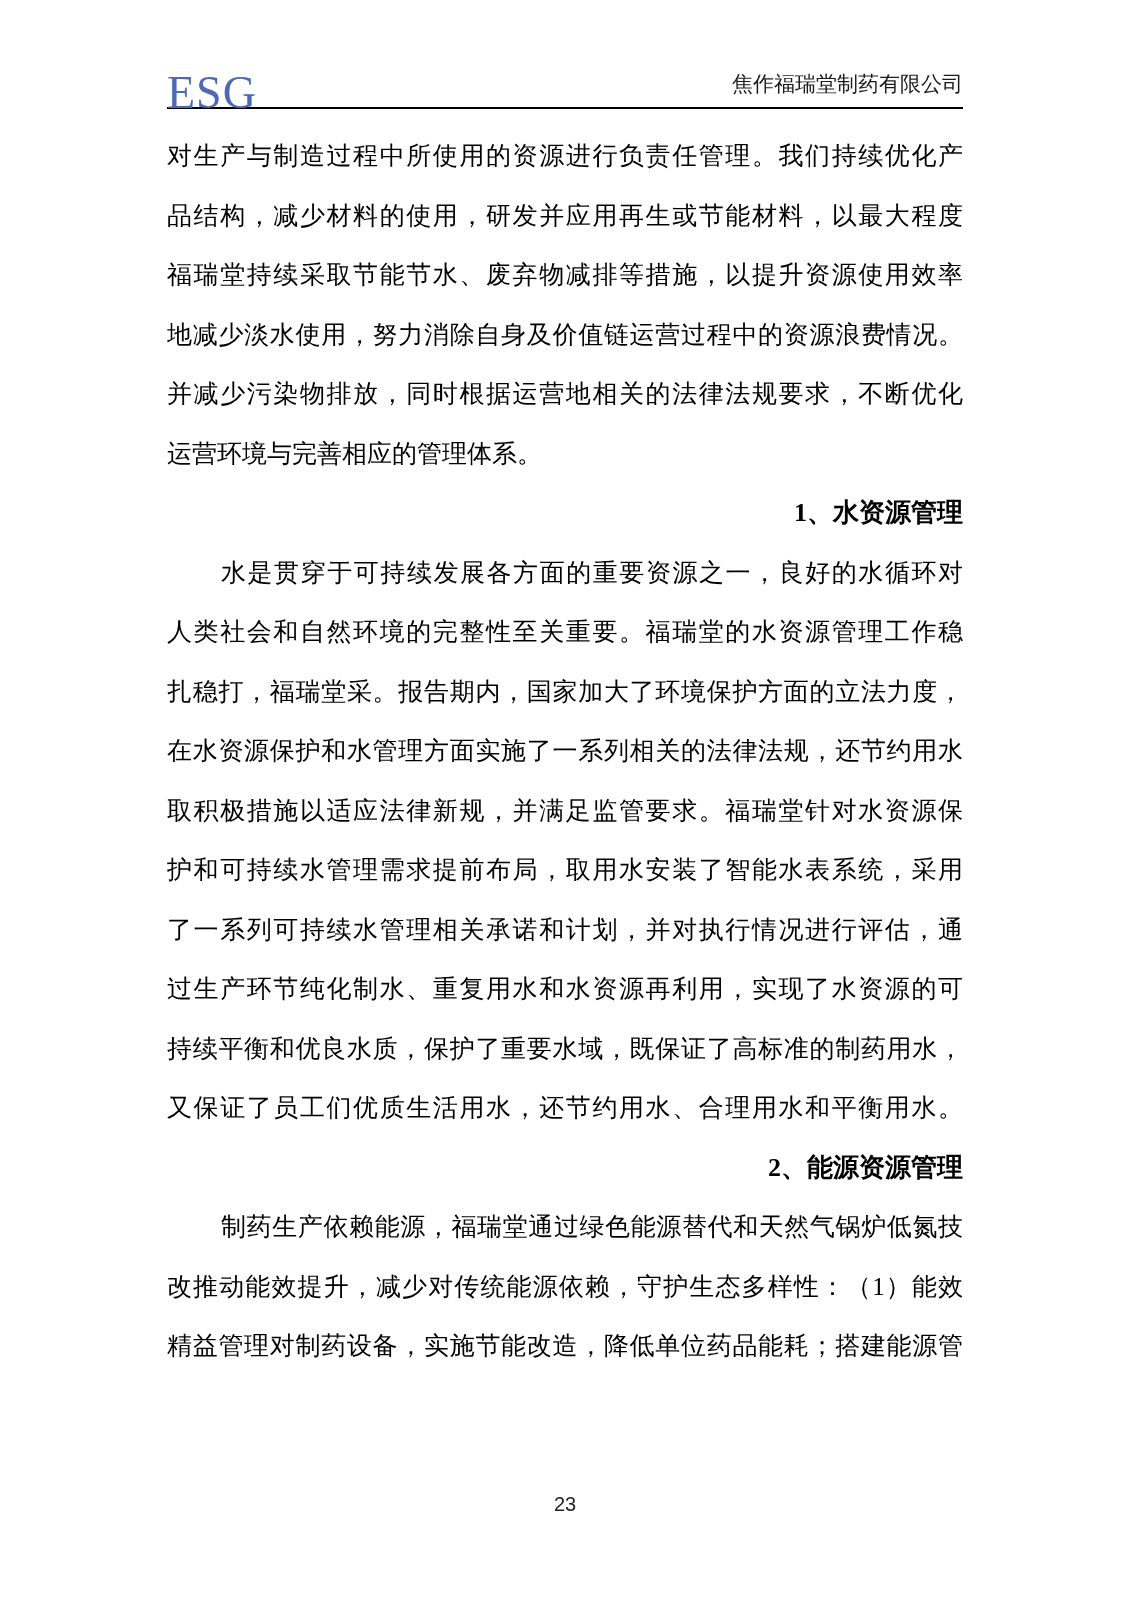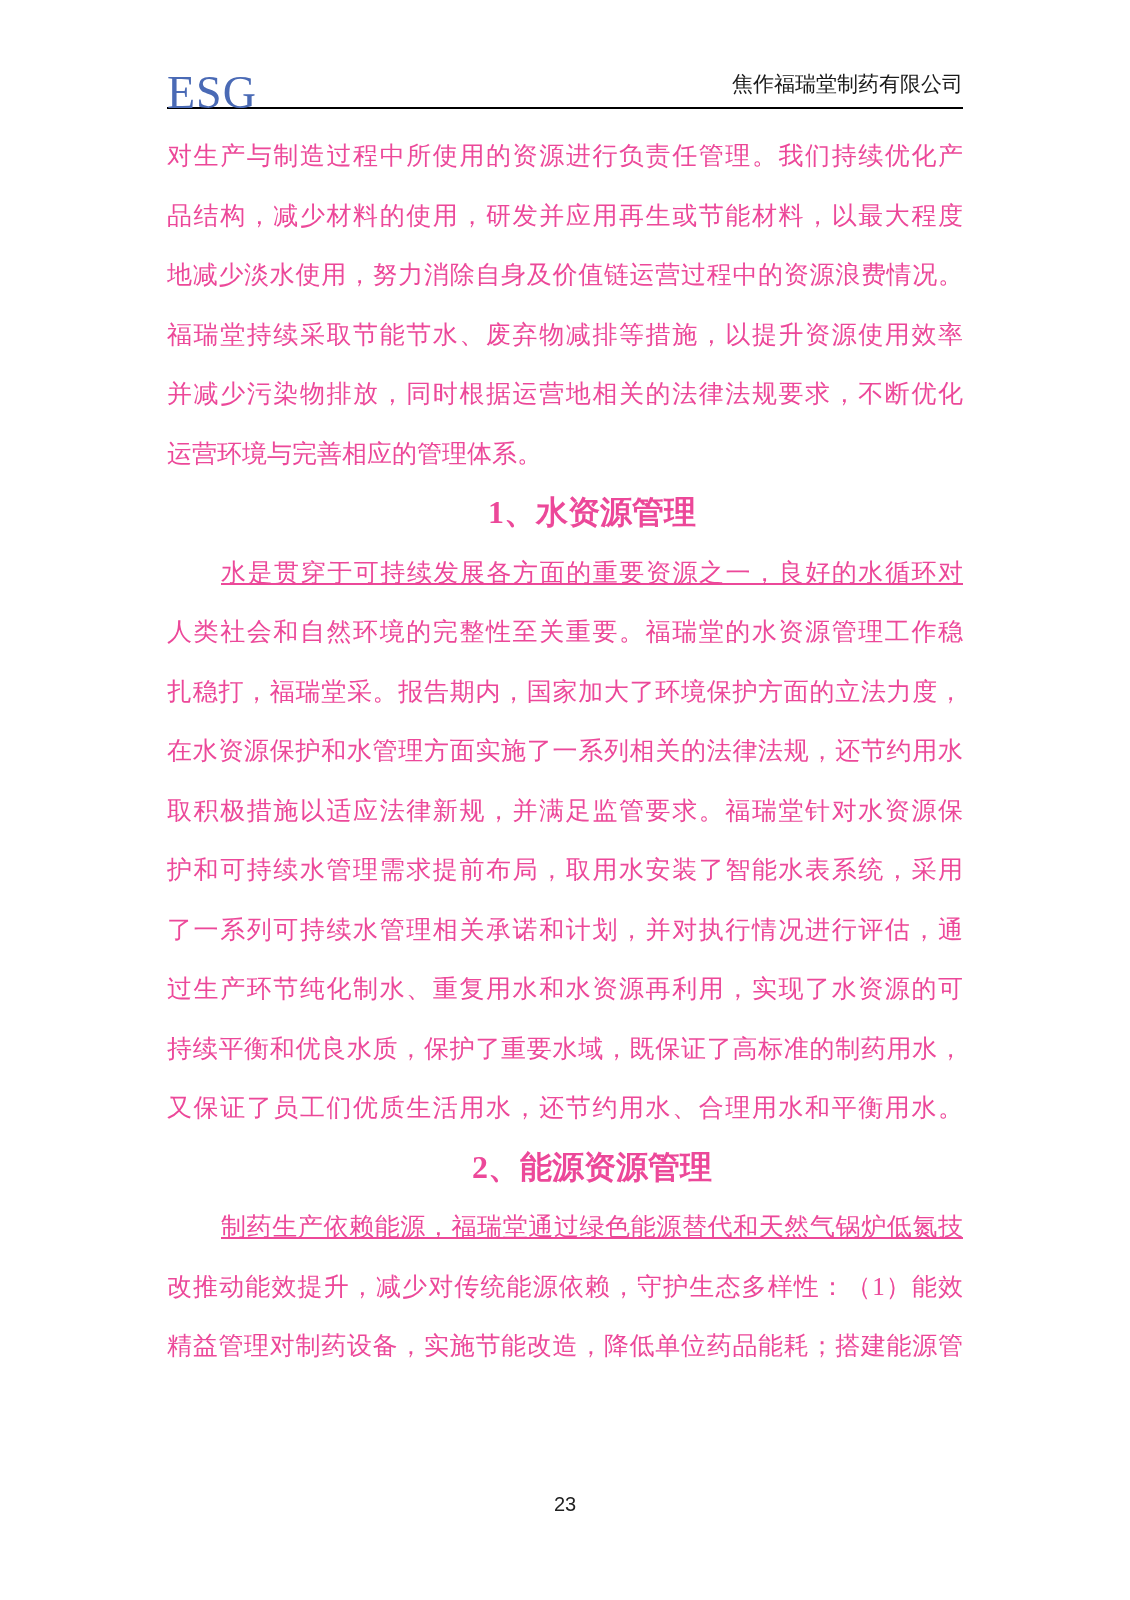--- a/index.html
+++ b/index.html
@@ -36,40 +36,40 @@
   }
   .header-rule {
     margin: 0 167px;
     height: 0;
     border: none;
     border-top: 2px solid #000000;
   }
   .doc-body {
     margin: 17px 167px 0 167px;
     font-size: 25px;
-    color: #ec4899;
+    color: #000000;
   }
   .line {
     height: 59.5px;
     line-height: 59.5px;
     text-align: justify;
     text-align-last: justify;
     text-justify: inter-character;
     white-space: normal;
     overflow: hidden;
   }
   .line.left { text-align-last: left; }
-  .line.indent { text-indent: 54px; text-decoration: underline; }
+  .line.indent { text-indent: 54px; }
   .heading {
     height: 59.5px;
     line-height: 59.5px;
     font-weight: bold;
-    font-size: 32px;
+    font-size: 26px;
     text-indent: 54px;
-    text-align: center;
+    text-align: right;
   }
   .footer {
     position: absolute;
     left: 0;
     bottom: 84px;
     width: 100%;
     text-align: center;
     font-family: "Liberation Sans", "DejaVu Sans", sans-serif;
     font-size: 20px;
     color: #222222;
@@ -83,22 +83,22 @@
   <div class="header">
     <div class="logo">ESG</div>
     <div class="company">焦作福瑞堂制药有限公司</div>
   </div>
 
   <hr class="header-rule">
 
   <div class="doc-body">
       <div class="line">对生产与制造过程中所使用的资源进行负责任管理。我们持续优化产</div>
       <div class="line">品结构，减少材料的使用，研发并应用再生或节能材料，以最大程度</div>
+      <div class="line">福瑞堂持续采取节能节水、废弃物减排等措施，以提升资源使用效率</div>
       <div class="line">地减少淡水使用，努力消除自身及价值链运营过程中的资源浪费情况。</div>
-      <div class="line">福瑞堂持续采取节能节水、废弃物减排等措施，以提升资源使用效率</div>
       <div class="line">并减少污染物排放，同时根据运营地相关的法律法规要求，不断优化</div>
       <div class="line left">运营环境与完善相应的管理体系。</div>
       <div class="heading">1、水资源管理</div>
       <div class="line indent">水是贯穿于可持续发展各方面的重要资源之一，良好的水循环对</div>
       <div class="line">人类社会和自然环境的完整性至关重要。福瑞堂的水资源管理工作稳</div>
       <div class="line">扎稳打，福瑞堂采。报告期内，国家加大了环境保护方面的立法力度，</div>
       <div class="line">在水资源保护和水管理方面实施了一系列相关的法律法规，还节约用水</div>
       <div class="line">取积极措施以适应法律新规，并满足监管要求。福瑞堂针对水资源保</div>
       <div class="line">护和可持续水管理需求提前布局，取用水安装了智能水表系统，采用</div>
       <div class="line">了一系列可持续水管理相关承诺和计划，并对执行情况进行评估，通</div>

